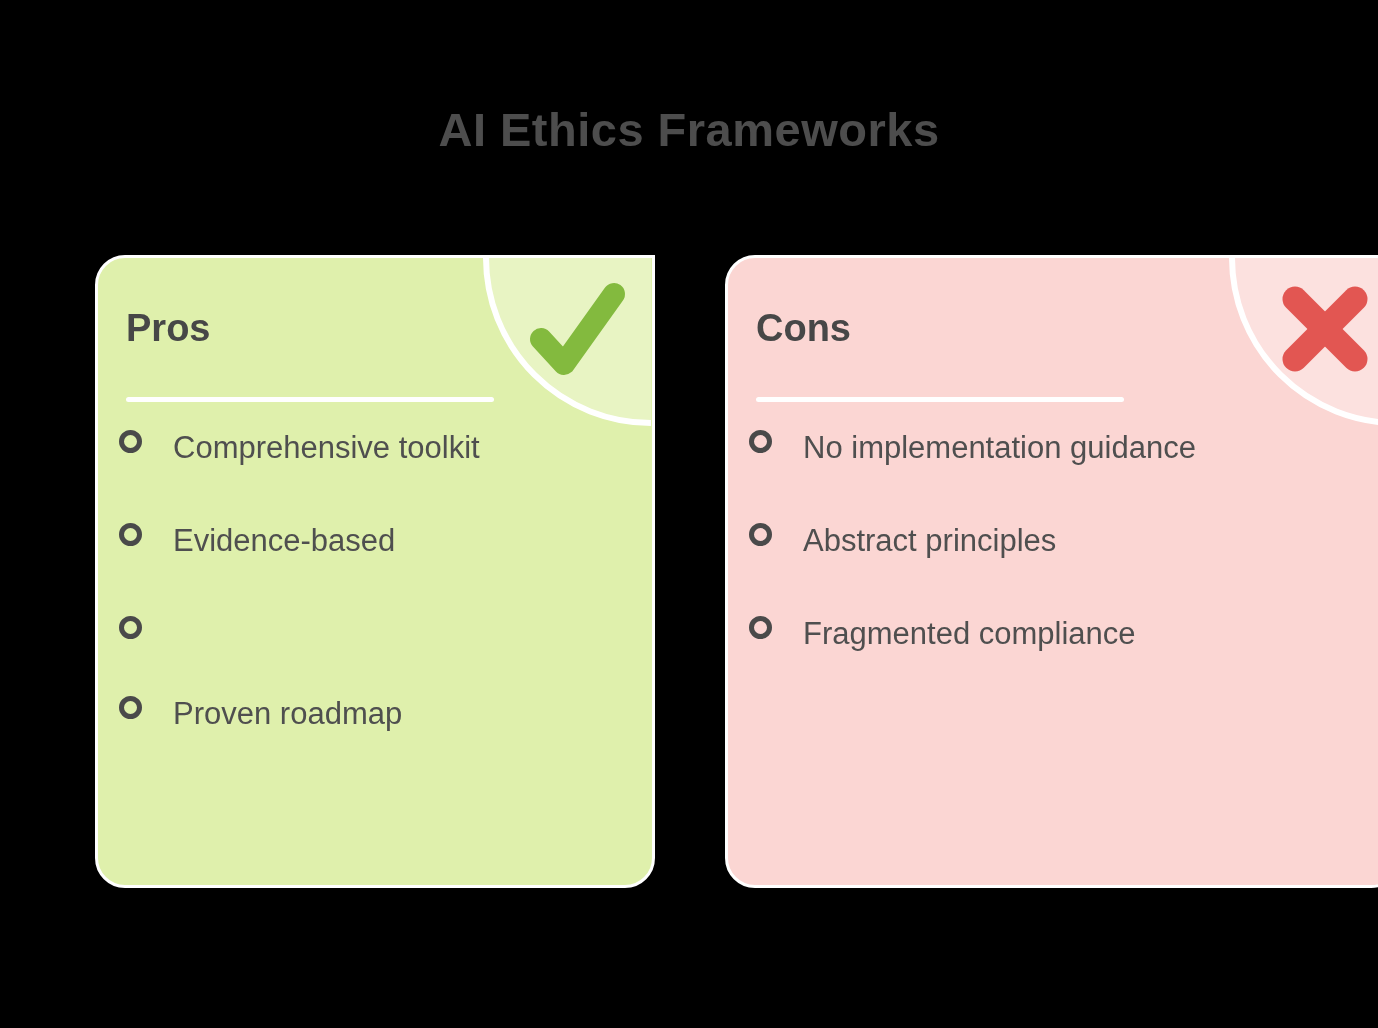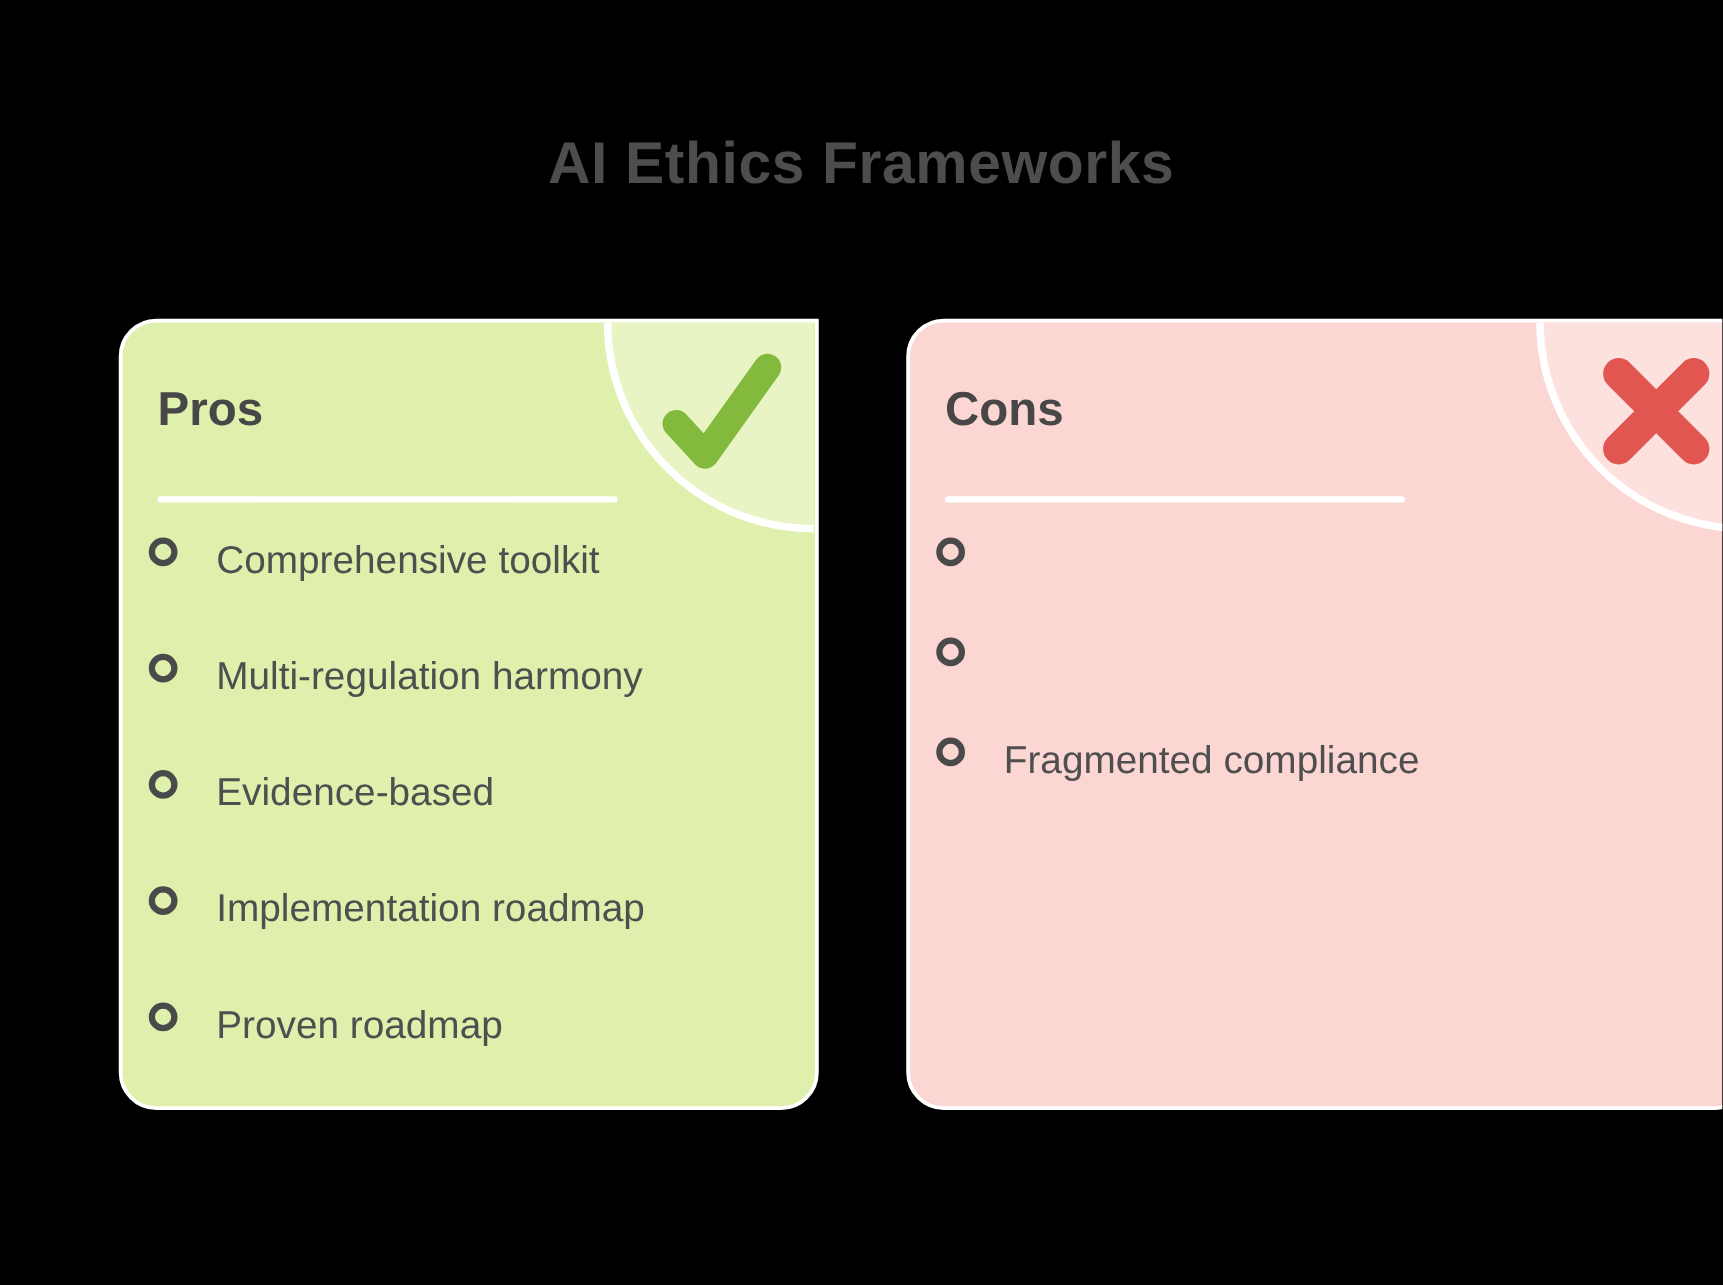--- a/index.html
+++ b/index.html
@@ -114,29 +114,24 @@
     </svg>
     <div class="card-header">Pros</div>
     <div class="divider"></div>
     <div class="items">
       <div class="item">
         <span class="bullet"></span>
         <span class="item-text">Comprehensive toolkit</span>
       </div>
       <div class="item">
         <span class="bullet"></span>
-        <span class="item-text">Multi-regulation harmony</span>
-      </div>
-      <div class="item">
-        <span class="bullet"></span>
         <span class="item-text">Evidence-based</span>
       </div>
       <div class="item">
         <span class="bullet"></span>
-        <span class="item-text">Implementation roadmap</span>
       </div>
       <div class="item">
         <span class="bullet"></span>
         <span class="item-text">Proven roadmap</span>
       </div>
     </div>
   </div>
 
   <div class="card cons">
     <svg class="corner-svg" viewBox="0 0 171 171">
@@ -145,23 +140,25 @@
       <g>
         <line x1="68" y1="41" x2="128" y2="101" stroke="var(--accent-red, #e25652)" stroke-width="25" stroke-linecap="round"></line>
         <line x1="128" y1="41" x2="68" y2="101" stroke="var(--accent-red, #e25652)" stroke-width="25" stroke-linecap="round"></line>
       </g>
     </svg>
     <div class="card-header">Cons</div>
     <div class="divider"></div>
     <div class="items">
       <div class="item">
         <span class="bullet"></span>
+        <span class="item-text">No implementation guidance</span>
       </div>
       <div class="item">
         <span class="bullet"></span>
+        <span class="item-text">Abstract principles</span>
       </div>
       <div class="item">
         <span class="bullet"></span>
         <span class="item-text">Fragmented compliance</span>
       </div>
     </div>
   </div>
 
 </div>
 

